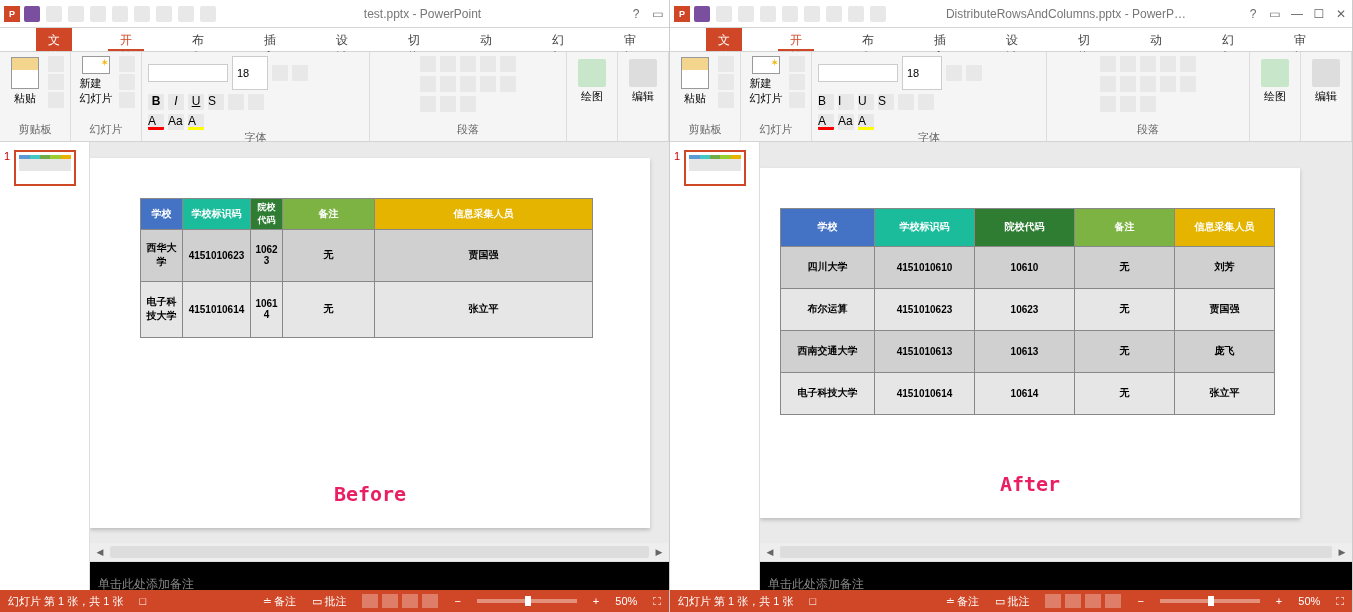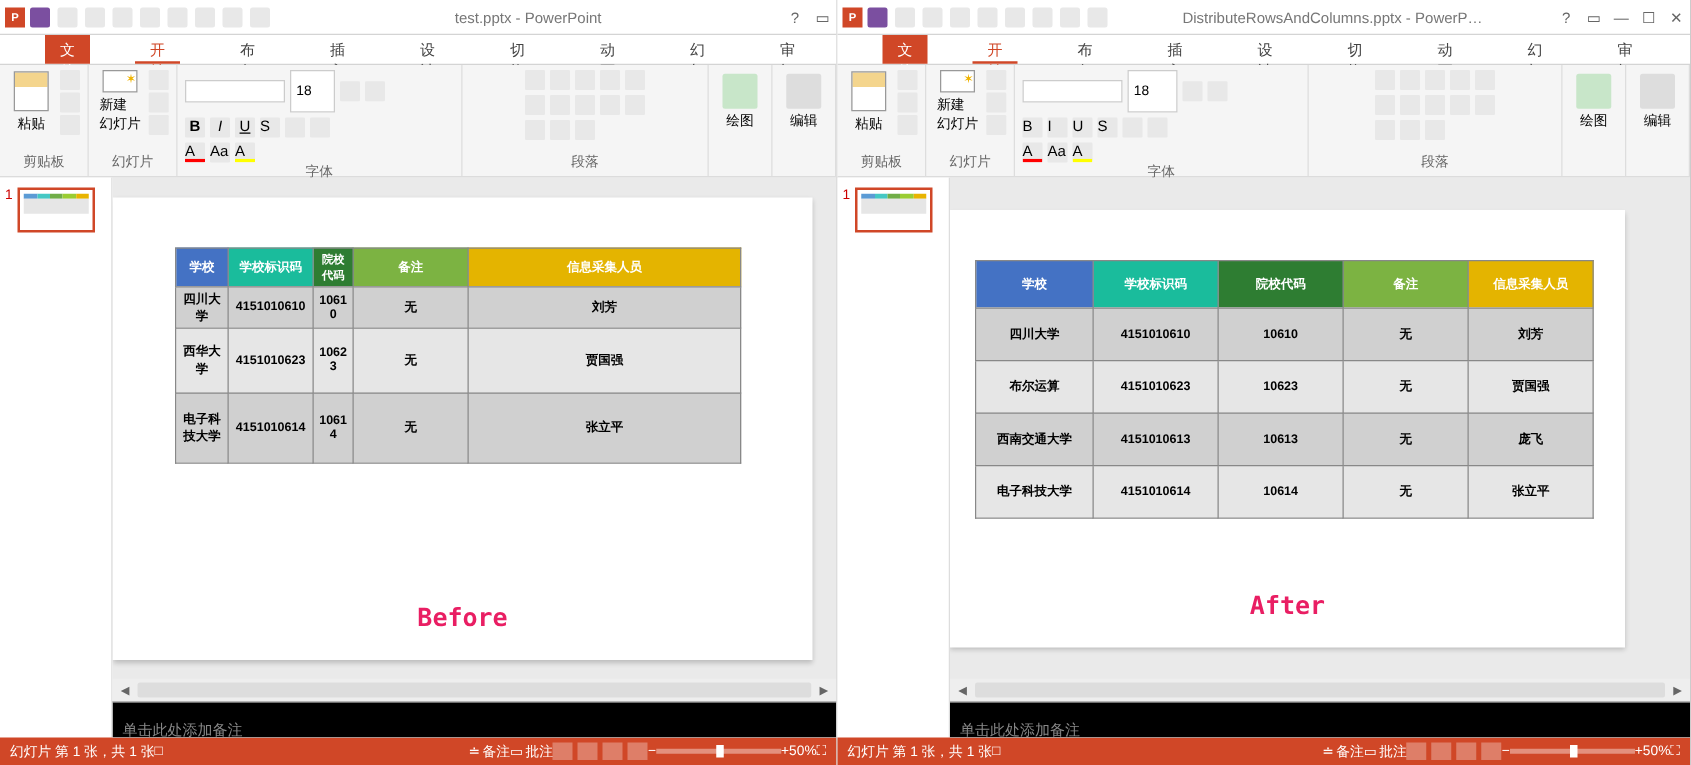--- a/index.html
+++ b/index.html
@@ -85,21 +85,21 @@
 .slide-caption { position: absolute; bottom: 22px; left: 50%; transform: translateX(-50%); color: #e91e63; font-size: 20px; font-weight: bold; font-family: Consolas, monospace; }
 
 
 .hscroll { height: 18px; background: #eee; display: flex; align-items: center; padding: 0 4px; }
 .hscroll-track { flex: 1; height: 12px; background: #ddd; margin: 0 4px; border-radius: 2px; }
 .hscroll-arrow { width: 12px; height: 12px; cursor: pointer; color: #666; font-size: 9px; display: flex; align-items: center; justify-content: center; }
 
 .notes { height: 22px; background: #000000; border-top: 1px solid #ddd; padding: 14px 8px; color: #888; font-size: 12px; }
 
 
-.statusbar { height: 22px; background: #d04727; color: #fff; display: flex; align-items: center; padding: 0 8px; font-size: 11px; gap: 0; }
+.statusbar { height: 22px; background: #d04727; color: #fff; display: flex; align-items: center; padding: 0 8px; font-size: 11px; gap: 16px; }
 .status-spacer { flex: 1; }
 .status-btn { cursor: pointer; display: flex; align-items: center; gap: 2px; }
 .view-btns { display: flex; gap: 4px; }
 .view-btn { width: 16px; height: 14px; background: rgba(255,255,255,0.3); cursor: pointer; }
 .zoom-slider { width: 100px; height: 4px; background: rgba(255,255,255,0.4); position: relative; cursor: pointer; }
 .zoom-thumb { position: absolute; top: -3px; left: 48%; width: 6px; height: 10px; background: #fff; }
 
 
 .paste-ico { width: 28px; height: 32px; background: linear-gradient(#f4d58d 40%, #fff 40%); border: 1px solid #999; }
 .newslide-ico { width: 28px; height: 28px; border: 1px solid #999; background: #fff; position: relative; }
@@ -265,29 +265,20 @@
           <table class="ptable before-table">
             <tbody>
                 <tr>
               <th class="c1">学校</th>
               <th class="c2">学校标识码</th>
               <th class="c3" style="white-space:pre-line">院校
 代码</th>
               <th class="c4">备注</th>
               <th class="c5">信息采集人员</th>
             </tr>
-            <tr class="r2">
-                  <td style="white-space:pre-line">四川大
-学</td>
-                  <td>4151010610</td>
-                  <td style="white-space:pre-line">1061
-0</td>
-                  <td>无</td>
-                  <td>刘芳</td>
-                </tr>
             <tr class="r3">
                   <td style="white-space:pre-line">西华大
 学</td>
                   <td>4151010623</td>
                   <td style="white-space:pre-line">1062
 3</td>
                   <td>无</td>
                   <td>贾国强</td>
                 </tr>
             <tr class="r5">

